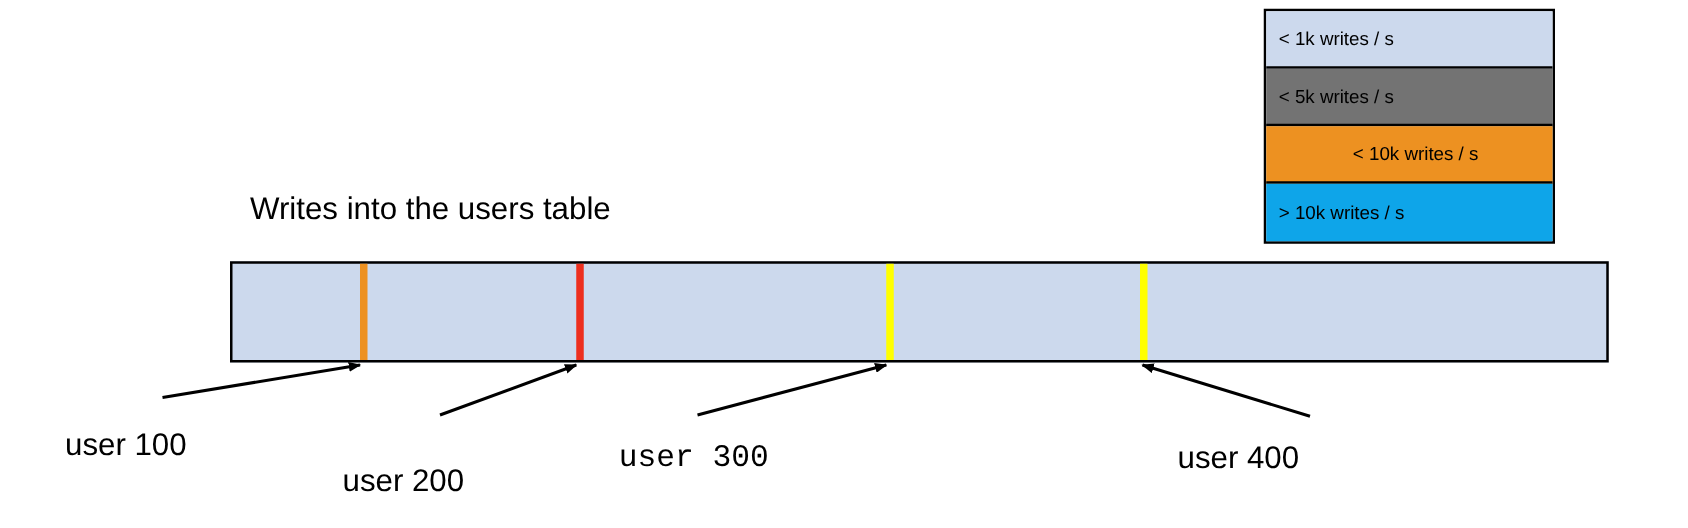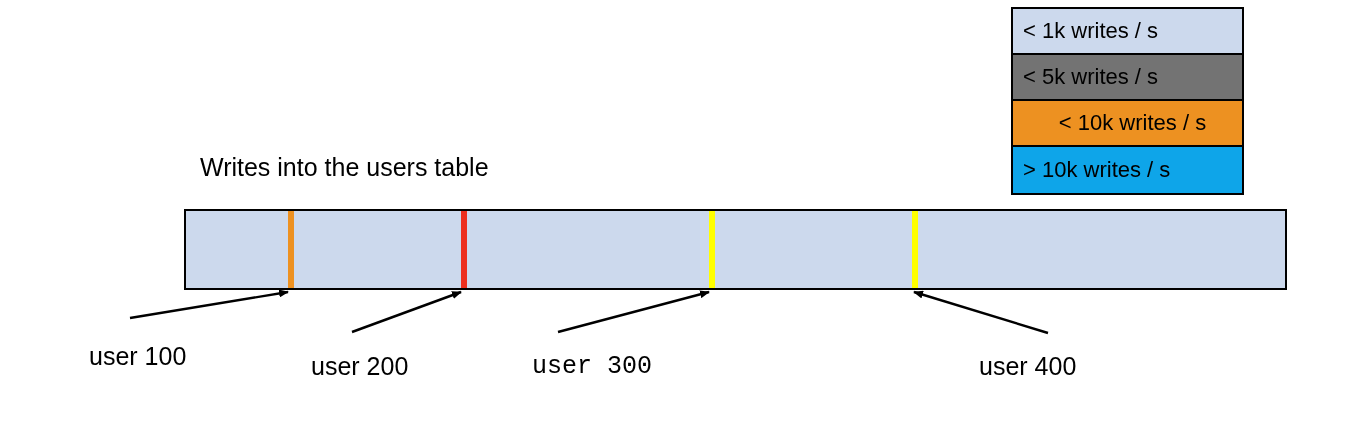--- a/index.html
+++ b/index.html
@@ -30,21 +30,21 @@
     box-sizing: border-box;
     border-bottom: 2px solid #000000;
     display: flex;
     align-items: center;
     padding-left: 10px;
   }
   .legend-row:last-child {
     border-bottom: none;
   }
   .legend-label {
-    font-size: 22px;
+    font-size: 15px;
     color: #000000;
     white-space: nowrap;
     letter-spacing: 0px;
   }
 
   
   #diagram-title {
     position: absolute;
     left: 200px;
     top: 153px;
@@ -81,21 +81,20 @@
     height: 422px;
     pointer-events: none;
   }
 
   
   .user-label {
     position: absolute;
     font-size: 25px;
     color: #000000;
     white-space: nowrap;
-    margin-left: 37px;
   }
 </style>
 </head>
 <body>
 
 <div id="canvas">
 
   <div id="legend">
     <div class="legend-row" style="background: rgb(204, 217, 237);">
       <span class="legend-label">&lt; 1k writes / s</span>
@@ -126,17 +125,17 @@
         <path d="M0,0 L10,4 L0,8 z" fill="#000000"></path>
       </marker>
     </defs>
     <line stroke="#000000" stroke-width="2.4" marker-end="url(#ah)" x1="130" y1="318" x2="288" y2="292"></line>
     <line stroke="#000000" stroke-width="2.4" marker-end="url(#ah)" x1="352" y1="332" x2="461" y2="292"></line>
     <line stroke="#000000" stroke-width="2.4" marker-end="url(#ah)" x1="558" y1="332" x2="709" y2="292"></line>
     <line stroke="#000000" stroke-width="2.4" marker-end="url(#ah)" x1="1048" y1="333" x2="914" y2="292"></line>
   </svg>
 
   <div class="user-label" style="left: 52px; top: 342px;">user 100</div>
-  <div class="user-label" style="left: 274px; top: 352px;">user 200</div>
+  <div class="user-label" style="left: 274px; top: 371px;">user 200</div>
   <div class="user-label" style="left: 495px; top: 352px; font-family: Liberation Mono, monospace;">user 300</div>
   <div class="user-label" style="left: 942px; top: 352px;">user 400</div>
 
 </div>
 
 </body></html>

